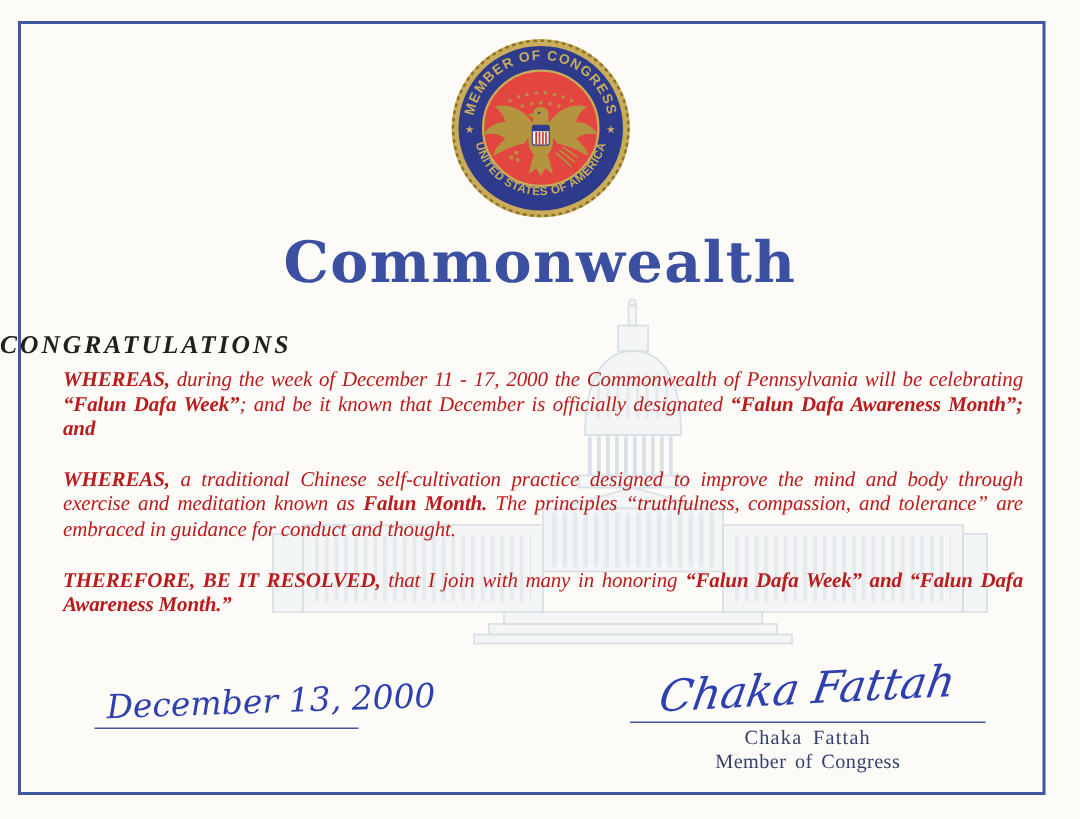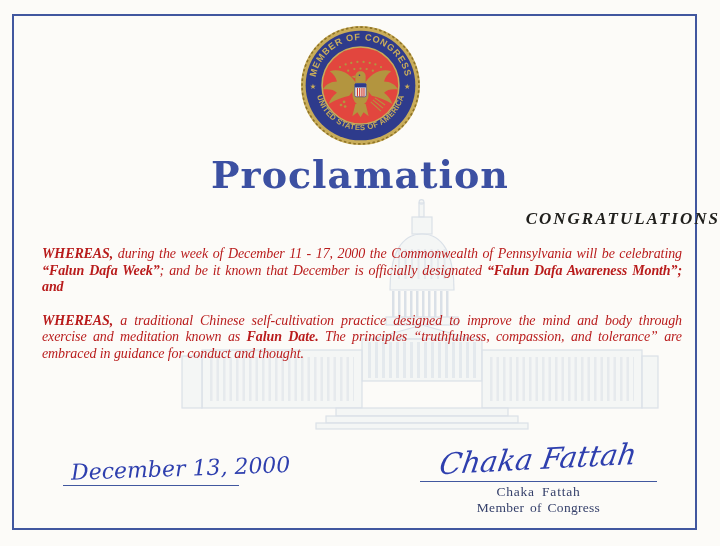--- a/index.html
+++ b/index.html
@@ -12,21 +12,21 @@
     border:2px solid #41579f;box-sizing:border-box;
   }
   .watermark{position:absolute;left:140px;top:198px;width:520px;height:240px;opacity:.5;}
   .seal{position:absolute;left:299px;top:24px;width:123px;height:123px;}
   .title{
     position:absolute;left:0;top:152px;width:100%;text-align:center;
     font-family:"DejaVu Serif",serif;font-weight:bold;font-size:38px;
     color:#3c50a2;letter-spacing:1px;
   }
   .subtitle{
-    position:absolute;left:0;top:209px;width:100%;text-align:right;
+    position:absolute;left:0;top:220px;width:100%;text-align:left;
     font-weight:bold;font-style:italic;font-size:17px;letter-spacing:2px;color:#21201d;
   }
   .body-text{
     position:absolute;left:42px;top:246px;width:640px;
     font-style:italic;font-size:14px;line-height:16.6px;color:#b91c1c;letter-spacing:-0.1px;
   }
   .para{margin:0 0 17px 0;text-align:justify;}
   .seg-bold{font-weight:bold;}
   .hw{font-family:"DejaVu Serif",serif;font-style:italic;color:#2e3fae;}
   .date-block{position:absolute;left:63px;top:455px;width:176px;}
@@ -125,26 +125,27 @@
       <path d="M72,74 L82,82 M74,72 L84,79 M70,76 L80,85" stroke="#b3953f" stroke-width="1" fill="none"></path>
     </g>
     <g>
       <rect x="54.5" y="58" width="11" height="13" rx="1.5" fill="#f5f2e9" stroke="#2e3b8c" stroke-width="0.7"></rect>
       <rect x="54.5" y="58" width="11" height="4" rx="1" fill="#2e3b8c"></rect>
       <path d="M57,62.5 L57,70.5 M59.2,62.5 L59.2,71 M61.4,62.5 L61.4,71 M63.4,62.5 L63.4,70.5" stroke="#cf3b34" stroke-width="1.1"></path>
     </g>
     <circle cx="59" cy="50" r="0.8" fill="#2e3b8c"></circle>
   </svg>
 
-  <div class="title">Proclamation</div>
+  <div class="title">Commonwealth</div>
   <div class="subtitle">CONGRATULATIONS</div>
 
   <div class="body-text">
     <p class="para"><span class="seg-bold">WHEREAS,</span><span> during the week of December 11 - 17, 2000  the Commonwealth of Pennsylvania will be celebrating </span><span class="seg-bold">“Falun Dafa Week”</span><span>; and be it known that December is officially designated </span><span class="seg-bold">“Falun Dafa Awareness Month”; and</span></p>
-    <p class="para"><span class="seg-bold">WHEREAS,</span><span> a traditional Chinese self-cultivation practice designed to improve the mind and body through exercise and meditation known as </span><span class="seg-bold">Falun Date.</span><span>  The principles “truthfulness, compassion, and tolerance” are embraced in guidance for conduct and thought.</span></p>
+    <p class="para"><span class="seg-bold">WHEREAS,</span><span> a traditional Chinese self-cultivation practice designed to improve the mind and body through exercise and meditation known as </span><span class="seg-bold">Falun Month.</span><span>  The principles “truthfulness, compassion, and tolerance” are embraced in guidance for conduct and thought.</span></p>
+    <p class="para"><span class="seg-bold">THEREFORE, BE IT RESOLVED,</span><span> that I join with many in honoring </span><span class="seg-bold">“Falun Dafa Week” and “Falun Dafa Awareness Month.”</span></p>
   </div>
 
   <div class="date-block">
     <div class="hw hw-date">December 13, 2000</div>
     <div class="sig-line"></div>
   </div>
 
   <div class="sign-block">
     <div class="hw hw-sign">Chaka Fattah</div>
     <div class="sig-line"></div>

